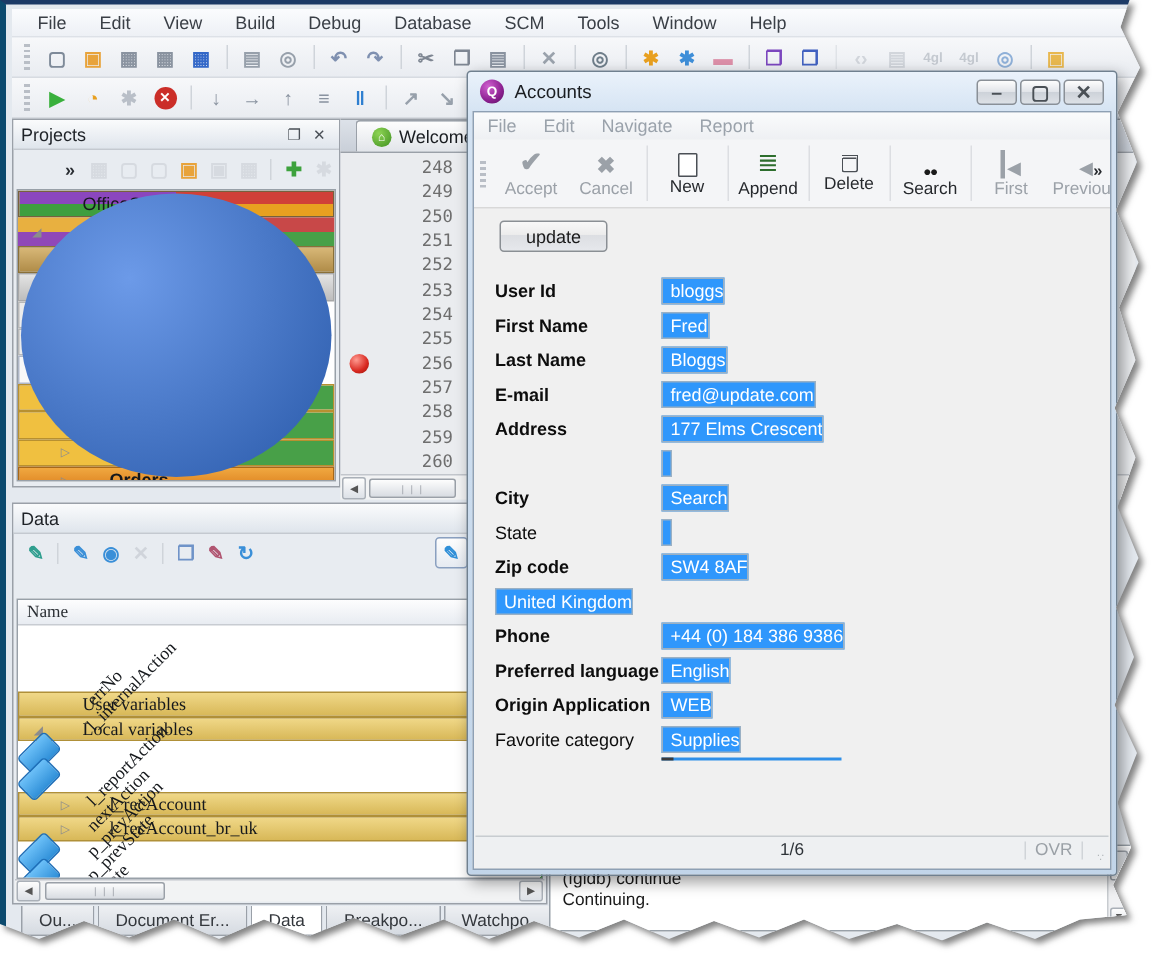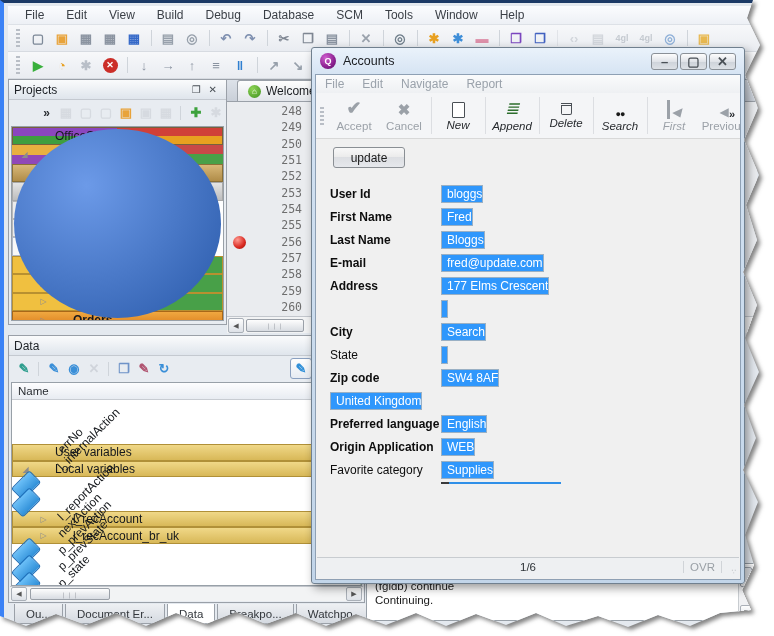--- a/index.html
+++ b/index.html
@@ -2,21 +2,21 @@
 <html><head>
 <meta charset="utf-8">
 <style>
   * { margin:0; padding:0; box-sizing:border-box; }
   html,body { background:#ffffff; font-family:"Liberation Sans", sans-serif; }
   .page { position:relative; width:774px; height:636px; background:#fff; overflow:hidden; }
   .torn-wrap { position:absolute; inset:0; filter:drop-shadow(3px 3px 2px rgba(30,30,30,.55)); }
   .shot { position:absolute; inset:0;
     clip-path: polygon(0 0,753px 0,747px 18px,760px 45px,745px 75px,758px 108px,744px 140px,759px 175px,746px 205px,757px 240px,743px 272px,757px 305px,745px 338px,759px 372px,744px 405px,756px 438px,743px 470px,758px 502px,745px 535px,754px 565px,742px 590px,751px 610px,720px 613px,690px 626px,658px 615px,628px 627px,598px 616px,566px 626px,536px 613px,506px 625px,476px 614px,446px 626px,416px 613px,386px 625px,356px 614px,326px 626px,296px 613px,266px 624px,236px 612px,206px 624px,176px 613px,146px 626px,116px 613px,86px 625px,56px 614px,26px 626px,0 616px);
   }
-  .app { position:absolute; inset:0; background:#e4e9ef; border-left:4px solid #3b82f6; border-top:3px solid #1c3a66; }
+  .app { position:absolute; inset:0; background:#e4e9ef; border-left:4px solid #0c4a6e; border-top:3px solid #1c3a66; }
 
   
   .menubar { position:absolute; left:4px; top:3px; right:0; height:19px; display:flex; align-items:center;
     background:linear-gradient(#fbfcfe,#edf0f5); border-bottom:1px solid #dde1e7; padding-left:6px; }
   .menu-item { font-size:12px; color:#3a3f46; padding:0 11px; line-height:19px; }
   .toolbar { position:absolute; left:4px; right:0; display:flex; align-items:center; gap:2px;
     background:linear-gradient(#f7f8fa,#e9ecf1); border-bottom:1px solid #d7dbe1; padding-left:8px; }
   .tb1 { top:22px; height:27px; } .tb2 { top:49px; height:27px; }
   .grip { width:4px; height:18px; margin-right:5px; flex:none;
     background:repeating-linear-gradient(#b9bec6 0 2px, transparent 2px 4px); }
@@ -73,21 +73,21 @@
   .eline.bp .bpdot { display:block; }
   .e-hscroll { position:absolute; left:0; bottom:0; right:0; height:17px; background:#f2f3f4; border-top:1px solid #c2c6cc; }
   .scroll-btn { position:absolute; top:1px; width:16px; height:15px; display:flex; align-items:center; justify-content:center;
     font-size:7px; color:#555; background:linear-gradient(#fdfdfd,#dde1e7); border:1px solid #aab0b8; border-radius:2px; }
   .e-hscroll .scroll-btn { left:1px; }
   .hthumb { position:absolute; left:19px; top:2px; width:58px; height:13px; background:linear-gradient(#fdfdfd,#d8dce2);
     border:1px solid #9aa0a8; border-radius:2px; display:flex; align-items:center; justify-content:center; font-size:6px; letter-spacing:1px; color:#9a9fa6; }
 
   
   #datapanel { left:4px; top:332px; width:357px; height:268px; }
-  #datapanel .treebox { top:46px; bottom:16px; }
+  #datapanel .treebox { top:63px; bottom:16px;font-family:Liberation Serif, serif; }
   .namehdr { height:17px; background:linear-gradient(#fdfdfe,#e8ecf2); border-bottom:1px solid #c8ccd2; font-size:11.5px; color:#2a2e33; padding-left:6px; display:flex; align-items:center; }
   #datapanel .trow { height:16.7px; }
   .active-tool { position:absolute; right:52px; top:2px; width:22px; height:21px; display:flex; align-items:center; justify-content:center;
     background:linear-gradient(#fdfdfd,#e6ebf2); border:1px solid #8aa0c0; border-radius:3px; }
   .d-hscroll { position:absolute; left:1px; right:1px; bottom:1px; height:15px; background:#f2f3f4; border-top:1px solid #c2c6cc; }
   .d-hscroll .scroll-btn.left { left:1px; } .d-hscroll .scroll-btn.right { right:1px; }
   .d-hscroll .scroll-btn { top:0; height:14px; }
   .d-hscroll .hthumb { left:20px; width:80px; top:1px; height:12px; }
 
   
@@ -112,21 +112,21 @@
   .dlg-title-text { font-size:12.5px; color:#1a1d21; flex:1; }
   .winbtn { width:27px; height:17px; margin-left:2px; display:flex; align-items:center; justify-content:center;
     font-size:9px; color:#4a5056; background:linear-gradient(#fdfdfd,#e0e3e8 50%,#cdd2d9 51%,#dde1e6);
     border:1px solid #8a9097; border-radius:3px; }
   .dlg-body { position:absolute; left:3px; right:3px; top:26px; bottom:3px; background:#f0f0f0; border:1px solid #8ea0b4; overflow:hidden; }
   .dlg-menubar { height:18px; display:flex; align-items:center; background:linear-gradient(#fafbfc,#eef0f3); }
   .dlg-menu-item { font-size:12px; color:#9aa2ab; padding:0 9px; }
   .dlg-toolbar { height:46px; display:flex; align-items:stretch; background:#f4f5f7; border-bottom:1px solid #d8d8d8; padding-left:4px; position:relative; }
   .dlg-toolbar .grip { align-self:center; }
   .dtbtn { min-width:50px; display:flex; flex-direction:column; align-items:center; justify-content:center; padding:2px 8px 1px; }
-  .dtbtn.sep { margin-left:4px; position:relative;font-style:italic; }
+  .dtbtn.sep { margin-left:4px; position:relative; }
   .dtbtn.sep::before { content:""; position:absolute; left:-2px; top:4px; bottom:4px; width:1px; background:#dcdee2; }
   .dticon { height:19px; display:flex; align-items:flex-end; justify-content:center; color:#3f444a; }
   .dtlabel { font-size:11.5px; color:#26292d; margin-top:1px; }
   .dtbtn.disabled { opacity:1; }
   .dtbtn.disabled .dticon { color:#9ba1a8; }
   .dtbtn.disabled .dtlabel { color:#9ba1a8;text-align:right; }
   .ic-check-icon::before { content:"✔"; font-size:18px; font-weight:bold; }
   .ic-cancel-icon::before { content:"✖"; font-size:15px; font-weight:bold; }
   .ic-new-page-icon { width:13px; height:16px; background:#fff; border:1px solid #4a4f55; border-radius:1px; }
   .ic-append-icon::before { content:"≣"; font-size:17px; color:#2d6e2d; }
@@ -760,20 +760,27 @@
 
             </span>
           </div>
                 <div class="frow bold">
             <span class="ffield">
               <span class="fval">United Kingdom</span>
 
             </span>
           </div>
                 <div class="frow bold">
+            <span class="flabel">Phone</span>
+            <span class="ffield">
+              <span class="fval">+44 (0) 184 386 9386</span>
+
+            </span>
+          </div>
+                <div class="frow bold">
             <span class="flabel">Preferred language</span>
             <span class="ffield">
               <span class="fval">English</span>
 
             </span>
           </div>
                 <div class="frow bold">
             <span class="flabel">Origin Application</span>
             <span class="ffield">
               <span class="fval">WEB</span>

